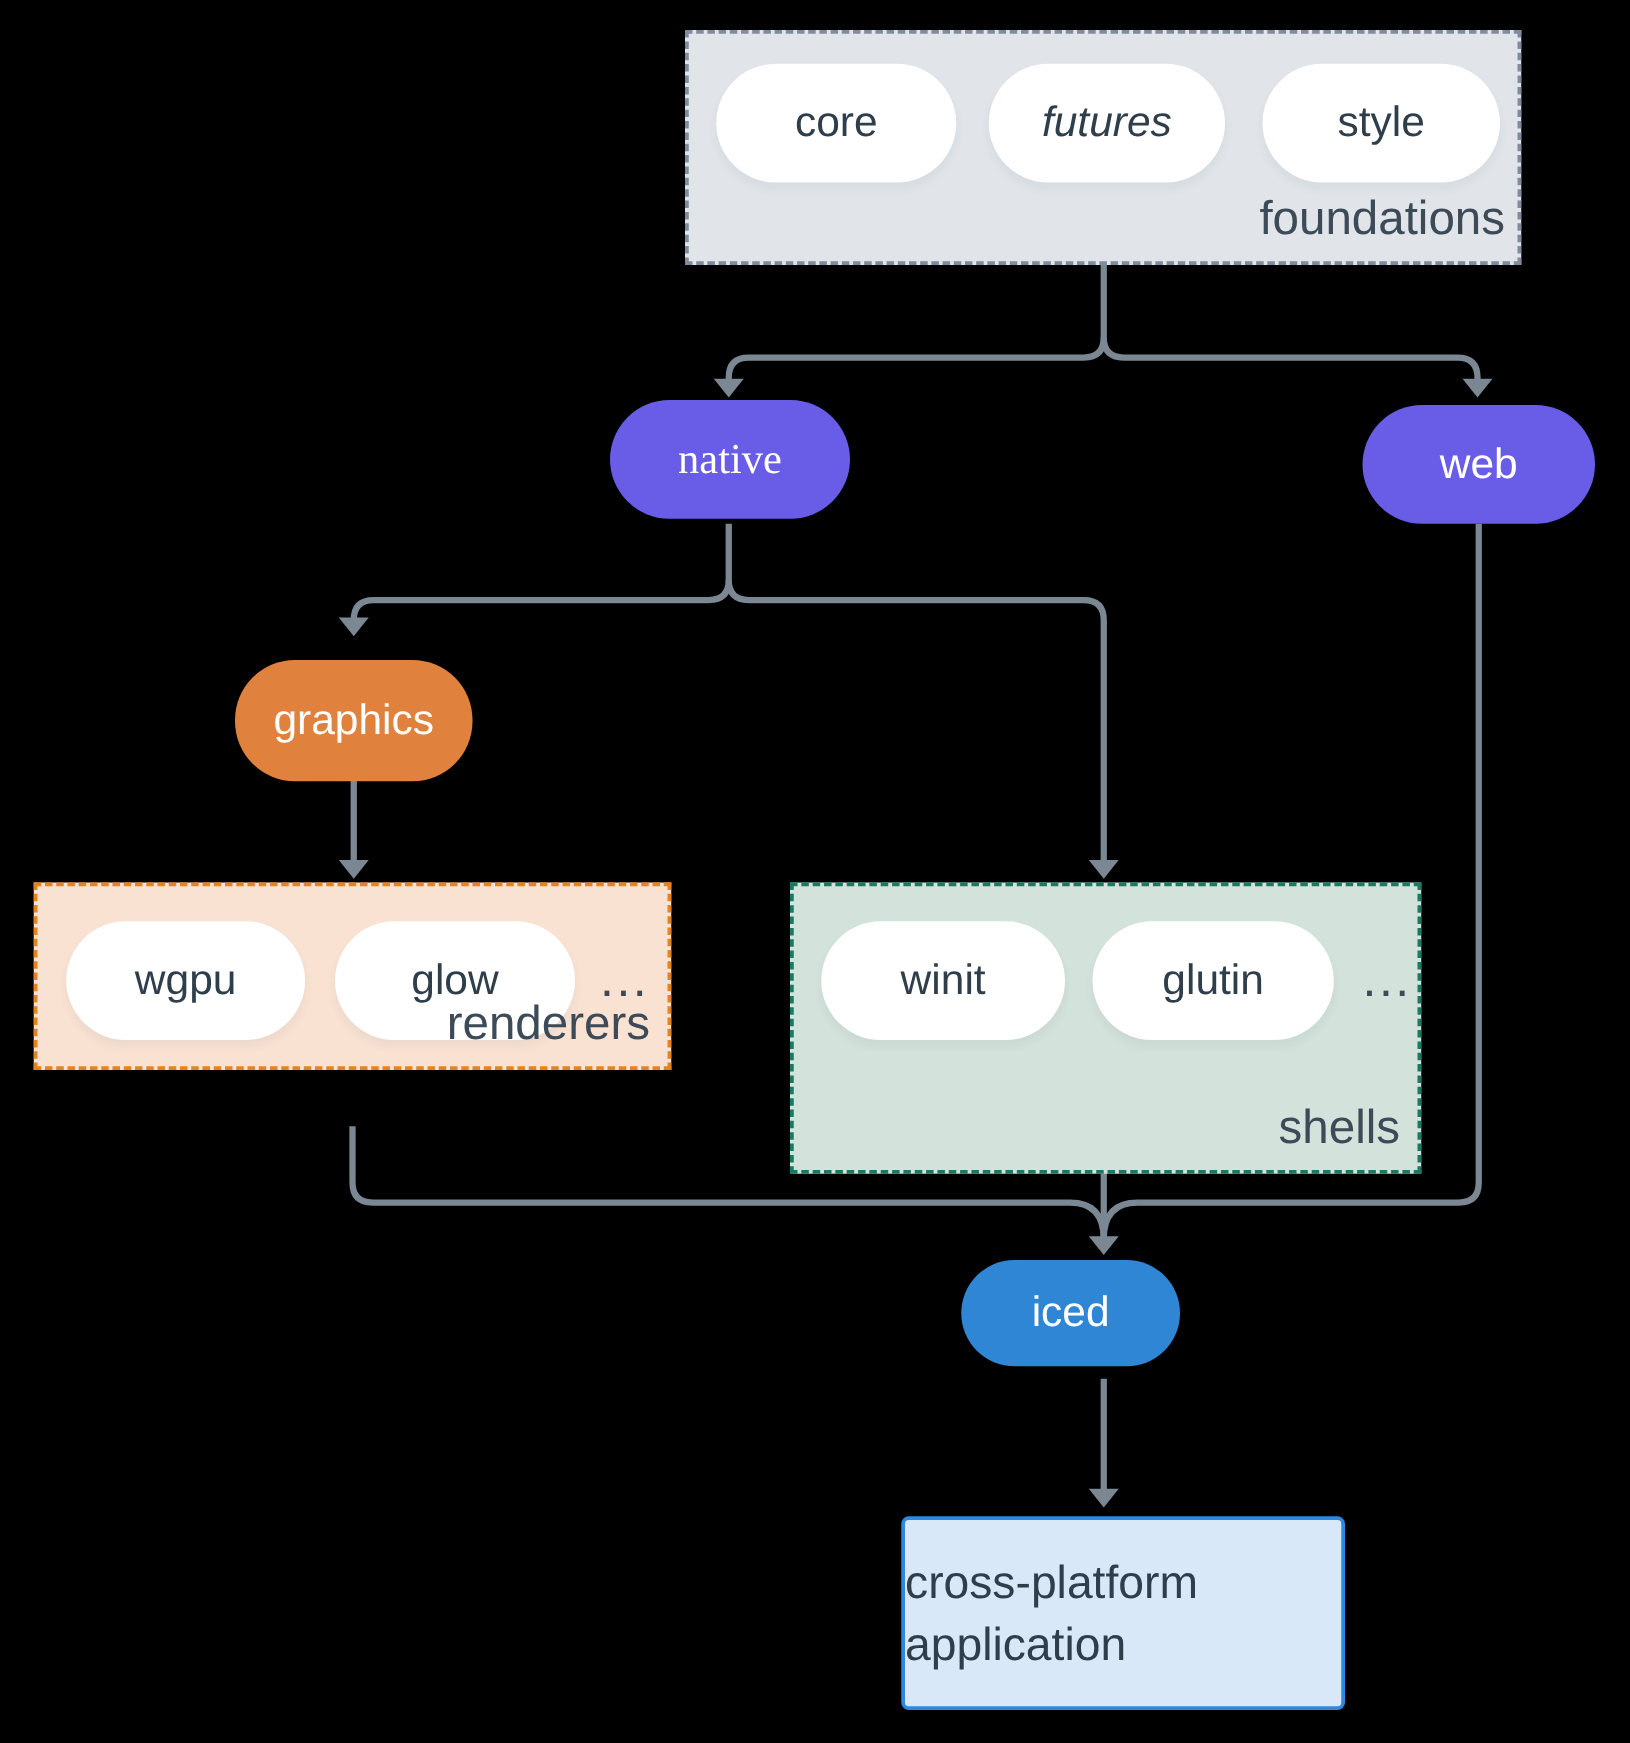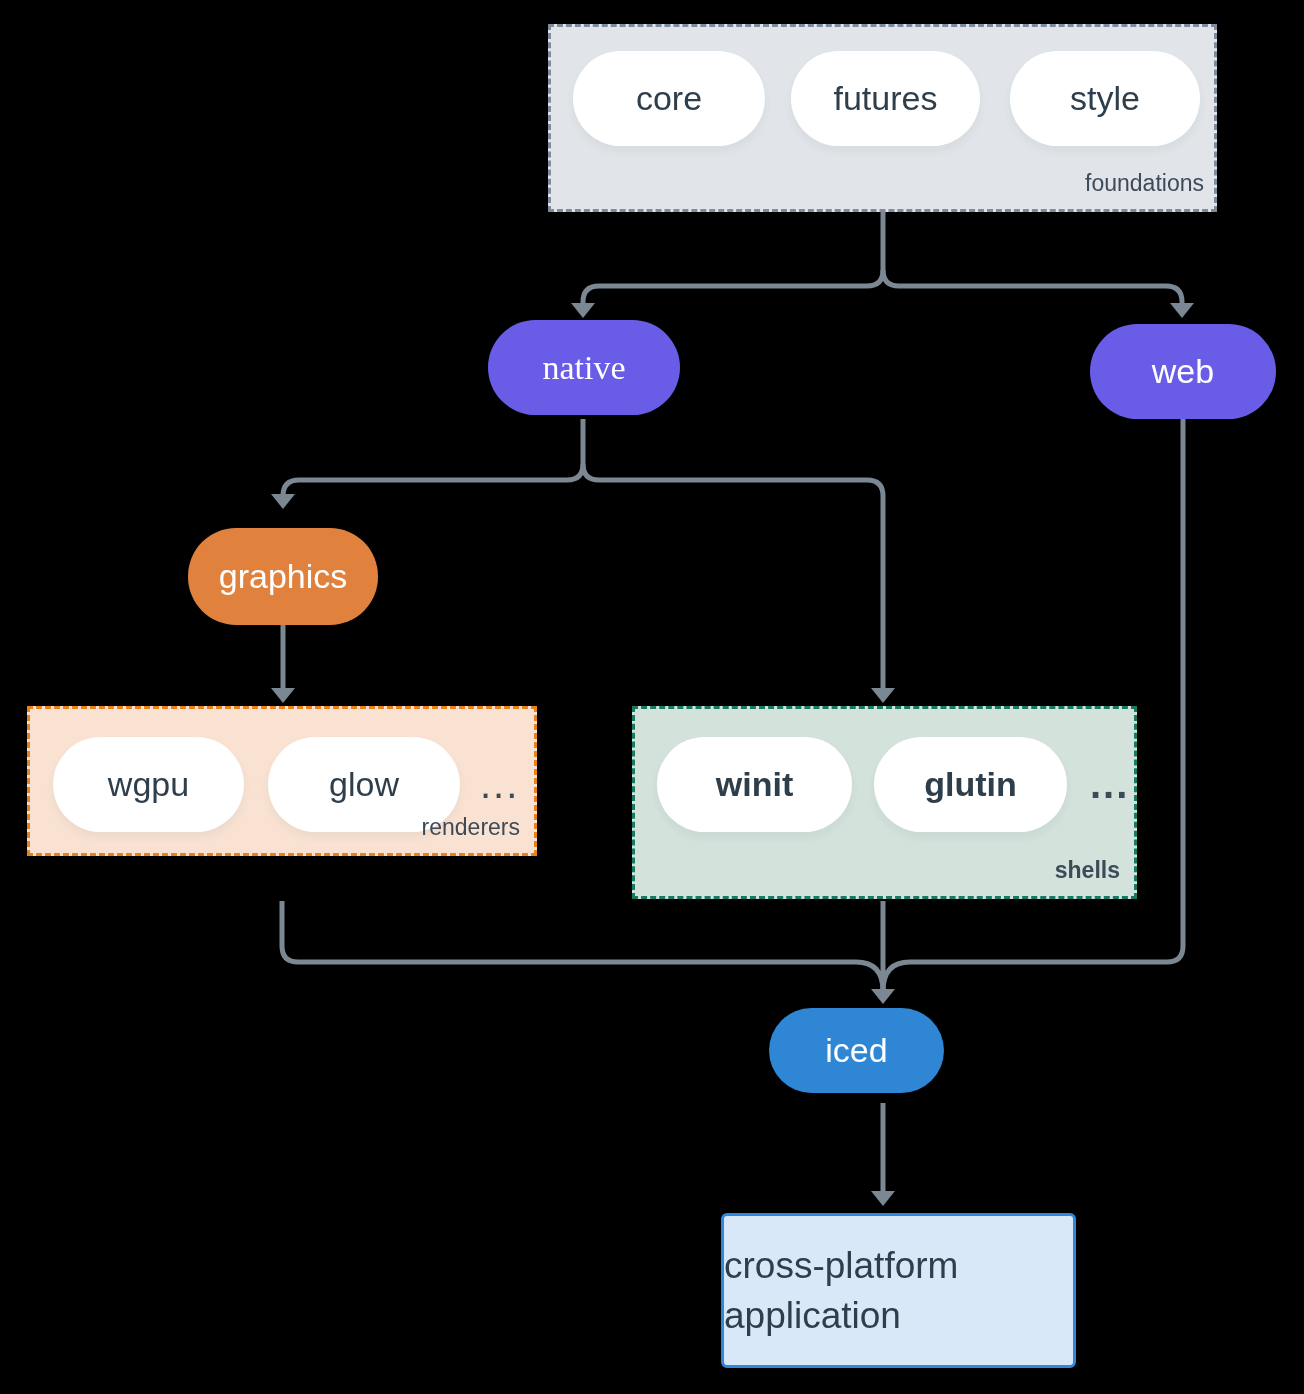--- a/index.html
+++ b/index.html
@@ -25,33 +25,33 @@
   body{font-family:"Liberation Sans", sans-serif;}
   .canvas{
     position:relative;width:1304px;height:1394px;background:var(--bg);overflow:hidden;
   }
   svg.connectors{position:absolute;left:0;top:0;width:1304px;height:1394px;}
   svg.connectors path.wire{stroke:var(--line);stroke-width:5;fill:none;}
   svg.connectors path.arrow{fill:var(--line);stroke:none;}
 
   .groupbox{position:absolute;}
   .groupbox .group-label{
-    position:absolute;font-size:23px;color:var(--label-text);
+    position:absolute;font-size:38px;color:var(--label-text);
   }
   .gb-foundations{
     left:548px;top:24px;width:669px;height:188px;
     background:var(--gray-fill);border:3px dashed var(--gray-border);
   }
   .gb-renderers{
     left:27px;top:706px;width:510px;height:150px;
     background:var(--peach-fill);border:3px dashed var(--orange-border);
   }
   .gb-shells{
-    left:632px;top:706px;width:505px;height:193px;
-    background:var(--sage-fill);border:3px dashed var(--teal-border);font-weight:bold;
+    left:632px;top:706px;width:505px;height:233px;
+    background:var(--sage-fill);border:3px dashed var(--teal-border);
   }
   .pill{
     position:absolute;border-radius:48px;
     display:flex;align-items:center;justify-content:center;
     font-size:34px;
   }
   .pill.white{
     background:var(--white);color:var(--pill-text);
     box-shadow:0 5px 8px rgba(40,60,80,0.06);
   }
@@ -95,21 +95,21 @@
     <path class="wire" d="M 1183 419 V 946 Q 1183 962 1167 962 H 910 Q 883 962 883 991"></path>
     <path class="wire" d="M 883 901 V 991"></path>
     <path class="arrow" d="M 871 989 L 895 989 L 883 1004 Z"></path>
 
     <path class="wire" d="M 883 1103 V 1193"></path>
     <path class="arrow" d="M 871 1191 L 895 1191 L 883 1206 Z"></path>
   </svg>
 
   <div class="groupbox gb-foundations">
     <div class="pill white" style="left:22px;top:24px;width:192px;height:95px;">core</div>
-    <div class="pill white" style="left:240px;top:24px;width:189px;height:95px;">futures</div>
+    <div class="pill white" style="left:240px;top:24px;width:189px;height:95px;font-style:italic;">futures</div>
     <div class="pill white" style="left:459px;top:24px;width:190px;height:95px;">style</div>
     <div class="group-label" style="right:10px;bottom:12px;">foundations</div>
   </div>
 
   <div class="pill purple" style="left:488px;top:320px;width:192px;height:95px;font-family:Liberation Serif, serif;">native</div>
   <div class="pill purple" style="left:1090px;top:324px;width:186px;height:95px;">web</div>
 
   <div class="pill orange" style="left:188px;top:516px;width:190px;height:97px;">graphics</div>
 
   <div class="groupbox gb-renderers">

